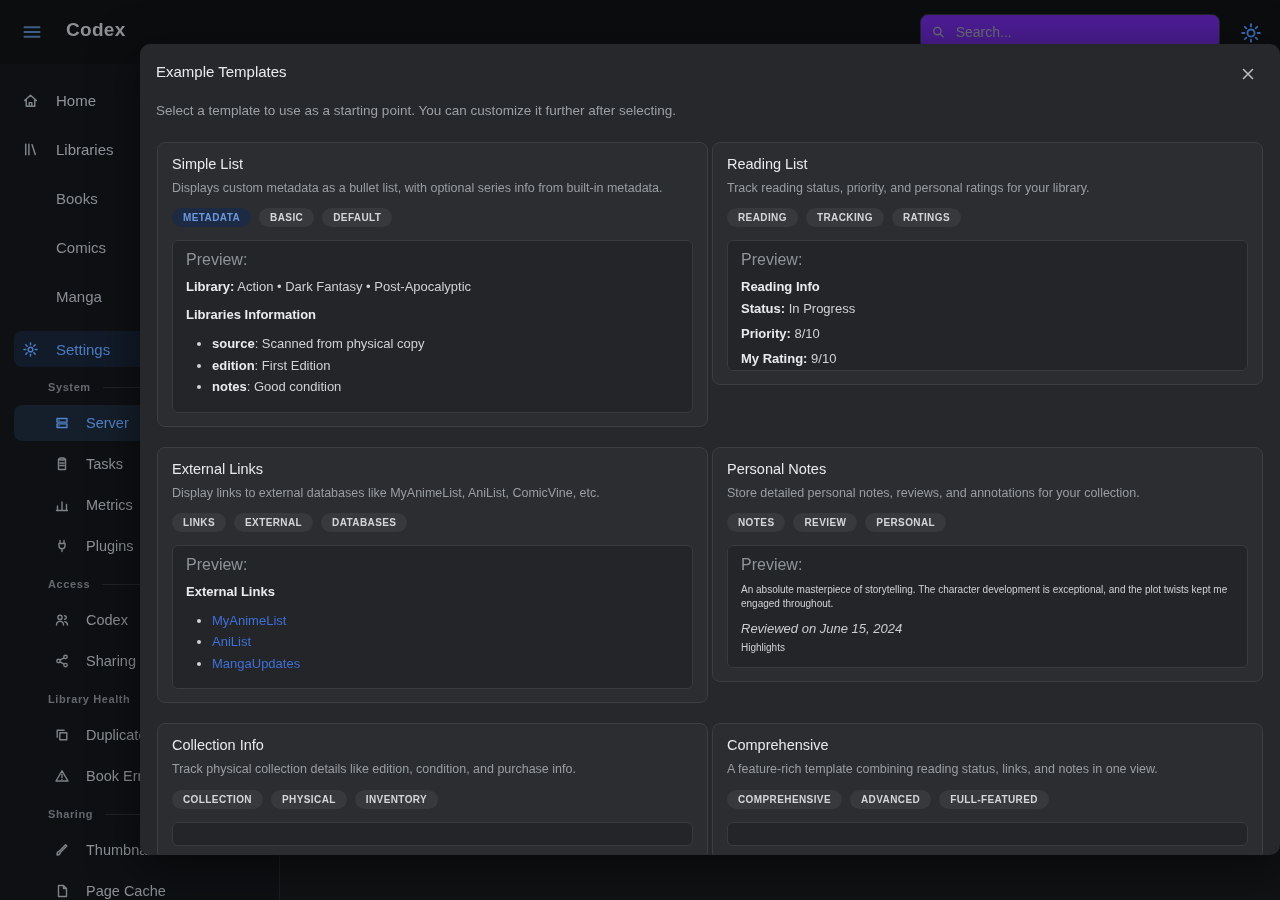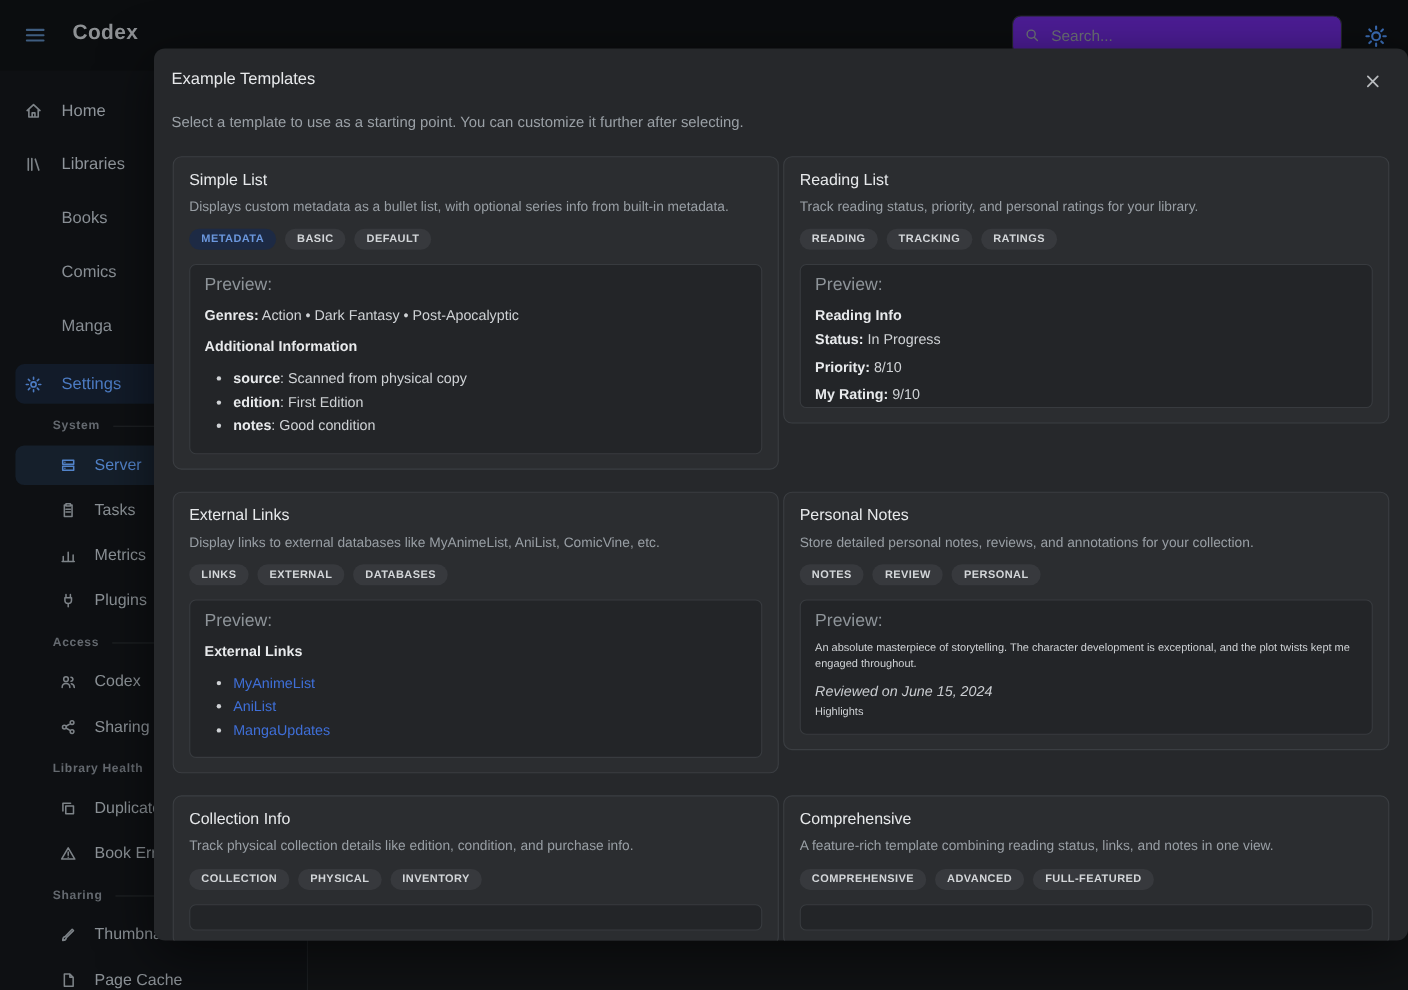--- a/index.html
+++ b/index.html
@@ -261,22 +261,22 @@
       <div class="card">
         <div class="card-title">Simple List</div>
         <div class="card-desc">Displays custom metadata as a bullet list, with optional series info from built-in metadata.</div>
         <div class="badges">
           <span class="badge blue">METADATA</span>
           <span class="badge">BASIC</span>
           <span class="badge">DEFAULT</span>
         </div>
         <div class="preview">
           <div class="pv-label">Preview:</div>
-          <div class="pv-line"><b>Genres:</b> Action • Dark Fantasy • Post-Apocalyptic</div>
-          <div class="pv-h">Additional Information</div>
+          <div class="pv-line"><b>Library:</b> Action • Dark Fantasy • Post-Apocalyptic</div>
+          <div class="pv-h">Libraries Information</div>
           <ul class="pv-ul">
             <li><b>source</b>: Scanned from physical copy</li>
             <li><b>edition</b>: First Edition</li>
             <li><b>notes</b>: Good condition</li>
           </ul>
         </div>
       </div>
       <div class="card">
         <div class="card-title">Reading List</div>
         <div class="card-desc">Track reading status, priority, and personal ratings for your library.</div>

